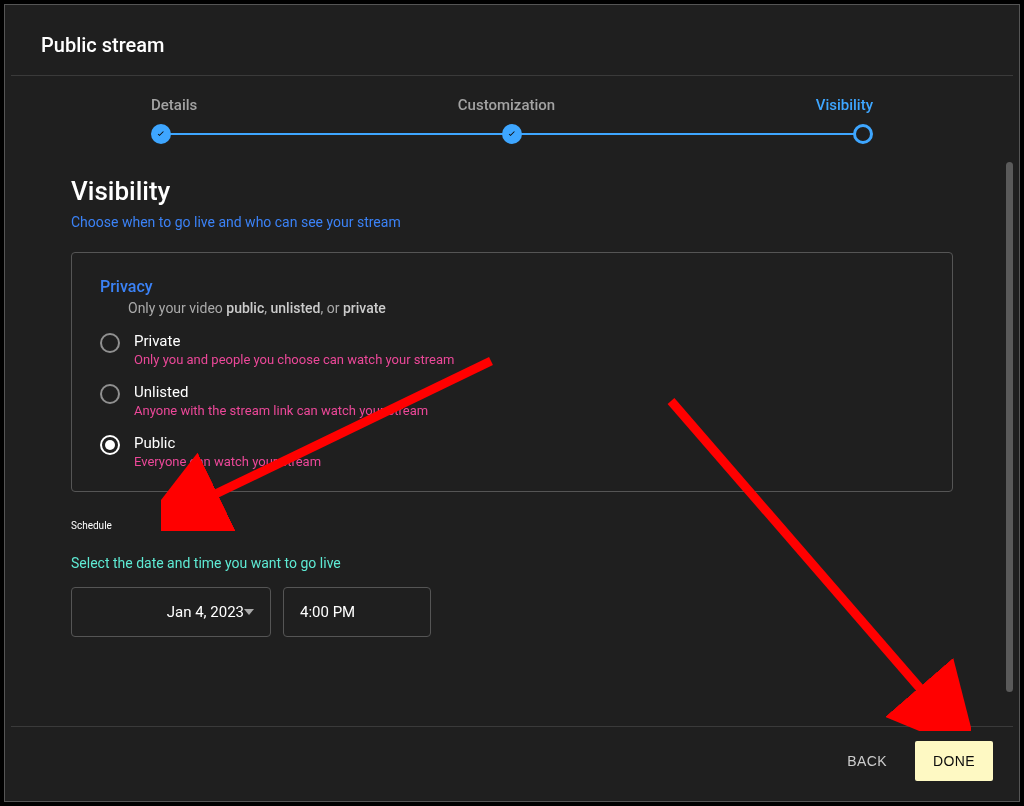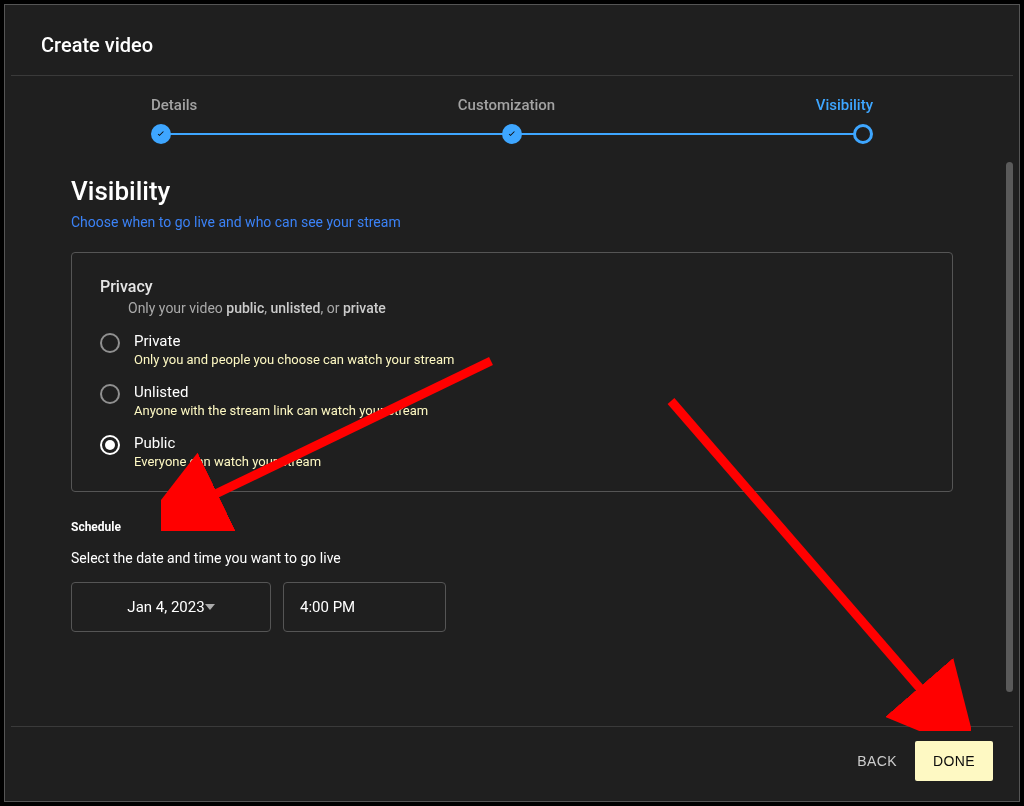--- a/index.html
+++ b/index.html
@@ -16,52 +16,52 @@
   .step-track { position: relative; height: 20px; }
   .step-line { position: absolute; top: 9px; left: 8px; right: 8px; height: 2px; background: #3ea6ff; }
   .step-nodes { position: absolute; top: 0; left: 0; right: 0; display: flex; justify-content: space-between; }
   .step-node { width: 20px; height: 20px; border-radius: 50%; background: #3ea6ff; display: flex; align-items: center; justify-content: center; }
   .step-node svg { width: 12px; height: 12px; }
   .step-node.ring { background: #1f1f1f; border: 3px solid #3ea6ff; }
   .content { flex: 1; overflow: hidden; position: relative; padding: 20px 60px 10px 60px; }
   .content h2 { color: #fff; font-size: 26px; font-weight: 500; margin-bottom: 8px; }
   .subtitle { color: #3b82f6; font-size: 14px; margin-bottom: 22px; }
   .box { border: 1px solid #555; border-radius: 4px; padding: 24px 28px 22px 28px; margin-bottom: 28px; }
-  .box-title { color: #e5e5e5; font-size: 16px; font-weight: 500; margin-bottom: 4px; }
+  .box-title { color: #3b82f6; font-size: 16px; font-weight: 500; margin-bottom: 4px; }
   .box-sub { color: #aaa; font-size: 14px; margin-left: 28px; margin-bottom: 16px; }
   .box-sub b { color: #ccc; font-weight: 500; }
   .radio-item { display: flex; align-items: flex-start; gap: 14px; margin-bottom: 16px; cursor: pointer; }
   .radio-item:last-child { margin-bottom: 0; }
   .radio { width: 20px; height: 20px; border: 2px solid #909090; border-radius: 50%; flex-shrink: 0; margin-top: 1px; position: relative; }
   .radio.selected { border-color: #fff; }
   .radio.selected::after { content: ''; position: absolute; top: 3px; left: 3px; width: 10px; height: 10px; background: #fff; border-radius: 50%; }
   .radio-text .r-label { color: #fff; font-size: 15px; margin-bottom: 2px; }
-  .radio-text .r-desc { color: #fef9c3; font-size: 13px; }
-  .schedule h3 { color: #fff; font-size: 12px; font-weight: 700; margin-bottom: 16px; }
-  .schedule p { color: #ffffff; font-size: 14px; margin-bottom: 16px; }
+  .radio-text .r-desc { color: #ec4899; font-size: 13px; }
+  .schedule h3 { color: #fff; font-size: 10px; font-weight: 400; margin-bottom: 24px; }
+  .schedule p { color: #5eead4; font-size: 14px; margin-bottom: 16px; }
   .pickers { display: flex; gap: 12px; }
   .picker { border: 1px solid #555; border-radius: 4px; height: 50px; display: flex; align-items: center; padding: 0 16px; color: #fff; font-size: 15px; cursor: pointer; }
-  .picker.date { width: 200px; justify-content: center; }
-  .picker.time { width: 163px; }
+  .picker.date { width: 200px; justify-content: flex-end; }
+  .picker.time { width: 148px; }
   .caret { width: 0; height: 0; border-left: 5px solid transparent; border-right: 5px solid transparent; border-top: 6px solid #aaa; }
   .scrollbar { position: absolute; top: 6px; right: 0; width: 7px; height: 530px; background: #5a5a5a; border-radius: 4px; }
-  .footer { border-top: 1px solid #3a3a3a; padding: 14px 20px; display: flex; justify-content: flex-end; align-items: center; }
+  .footer { border-top: 1px solid #3a3a3a; padding: 14px 20px; display: flex; justify-content: flex-end; gap: 10px; align-items: center; }
   .btn { height: 40px; padding: 0 18px; border: none; font-size: 14px; font-weight: 500; letter-spacing: 0.4px; cursor: pointer; border-radius: 2px; }
   .btn-back { background: transparent; color: #ccc; }
   .btn-done { background: #fef9c3; color: #0d0d0d; }
   .arrow { position: absolute; pointer-events: none; }
 </style>
 </head>
 <body>
 
 <div class="frame">
   <div class="dialog">
 
     <div class="header">
-      <h1>Create video</h1>
+      <h1>Public stream</h1>
     </div>
     <div class="divider"></div>
 
     <div class="stepper">
       <div class="step-labels">
         <span class="step-label">Details</span>
         <span class="step-label">Customization</span>
         <span class="step-label active">Visibility</span>
       </div>
       <div class="step-track">

